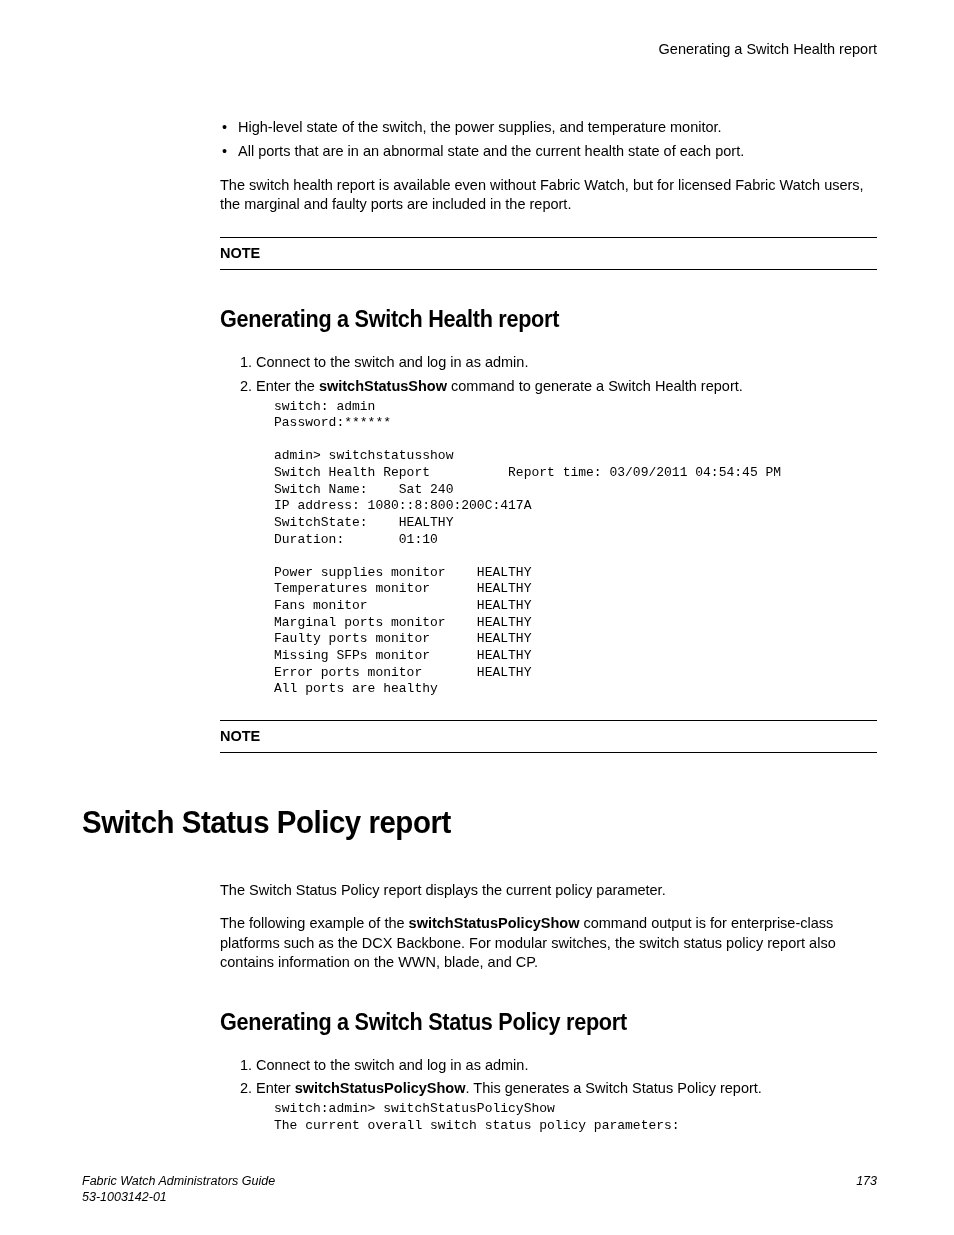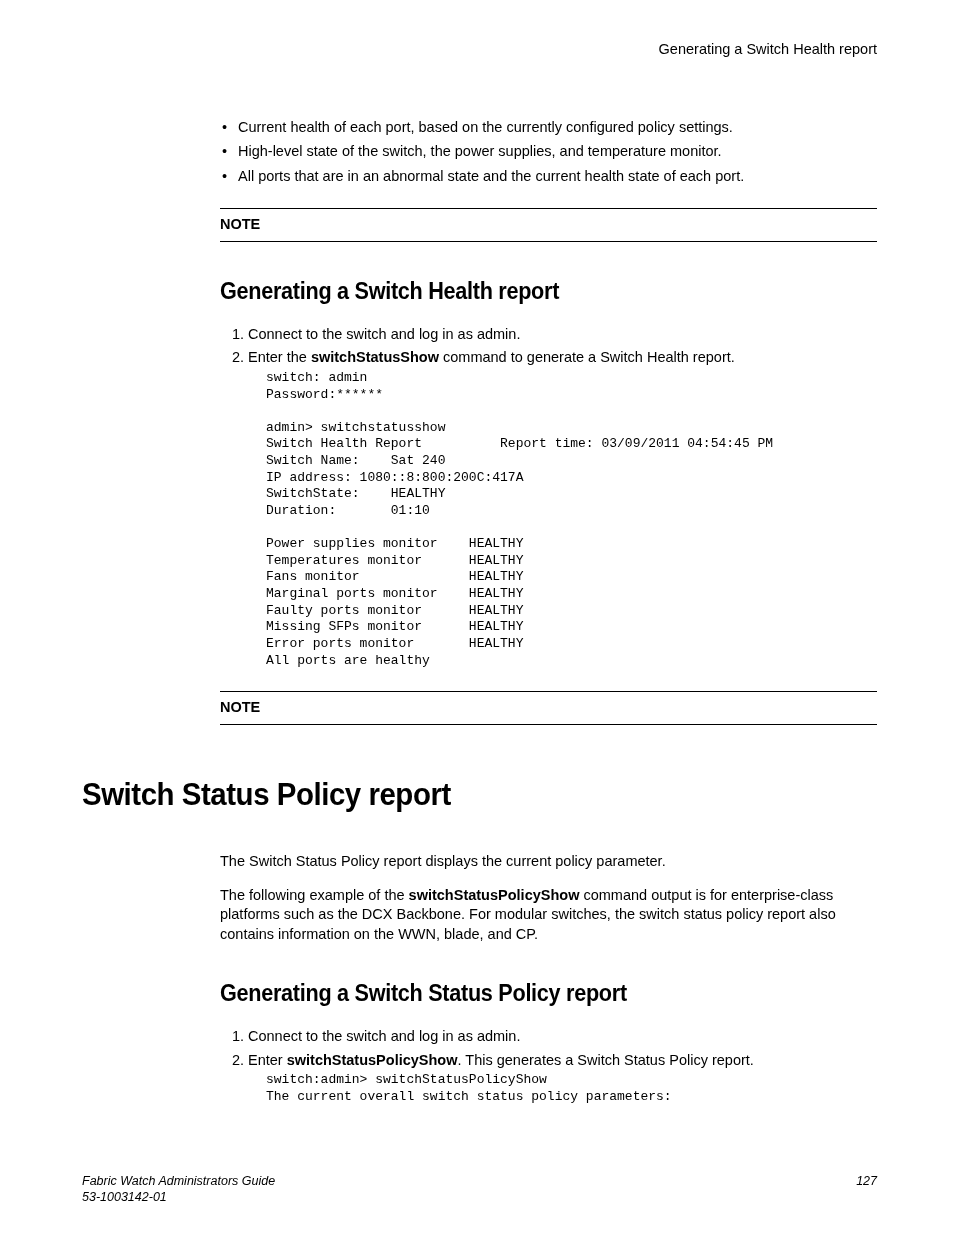--- a/index.html
+++ b/index.html
@@ -75,21 +75,21 @@
   h1.chapter {
     font-family: Arial, Helvetica, sans-serif;
     font-weight: bold;
     font-size: 32px;
     letter-spacing: -0.5px;
     margin: 48px 0 36px 0;
     transform: scaleX(0.92);
     transform-origin: left;
   }
   ol.steps {
-    margin: 8px;
+    margin: 16px;
     padding-left: 20px;
   }
   ol.steps li {
     padding-left: 0;
     margin-bottom: 4px;
   }
   pre.code {
     font-family: "Courier New", monospace;
     font-size: 13px;
     line-height: 1.28;
@@ -113,25 +113,25 @@
 </style>
 </head>
 <body>
 
 <div class="page">
   <div class="running-head">Generating a Switch Health report</div>
 
   <div class="content-block">
 
     <ul class="bullets">
-      <li>Current health of each port, based on the currently configured policy settings.</li>
       <li>High-level state of the switch, the power supplies, and temperature monitor.</li>
       <li>All ports that are in an abnormal state and the current health state of each port.</li>
     </ul>
 
+    <p>The switch health report is available even without Fabric Watch, but for licensed Fabric Watch users, the marginal and faulty ports are included in the report.</p>
 
     <hr class="hr">
     <p class="note-label">NOTE</p>
     <hr class="hr-bottom">
 
     <h2 class="section">Generating a Switch Health report</h2>
 
 
     <ol class="steps">
       <li>Connect to the switch and log in as admin.</li>
@@ -182,16 +182,16 @@
         <span>Enter </span><span class="bold">switchStatusPolicyShow</span><span>. This generates a Switch Status Policy report.</span>
         <pre class="code">switch:admin&gt; switchStatusPolicyShow
 The current overall switch status policy parameters:</pre>
       </li>
     </ol>
 
   </div>
 </div>
 
 <div class="footer">
-  <span class="pagenum">127</span>
+  <span class="pagenum">173</span>
   <span>Fabric Watch Administrators Guide</span><br>
   <span>53-1003142-01</span>
 </div>
 
 </body></html>

